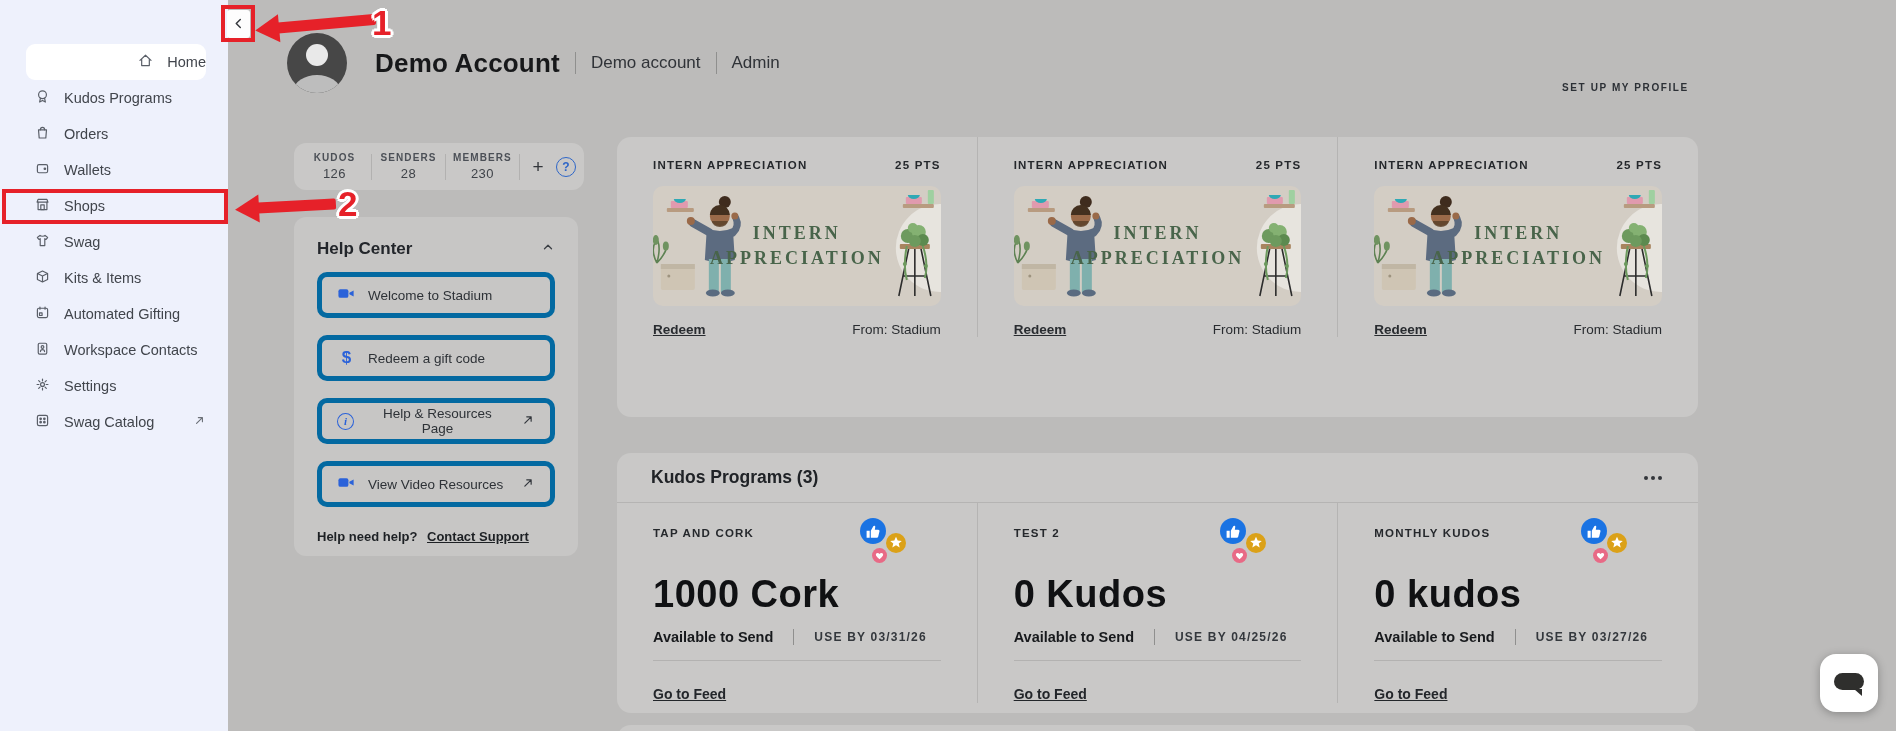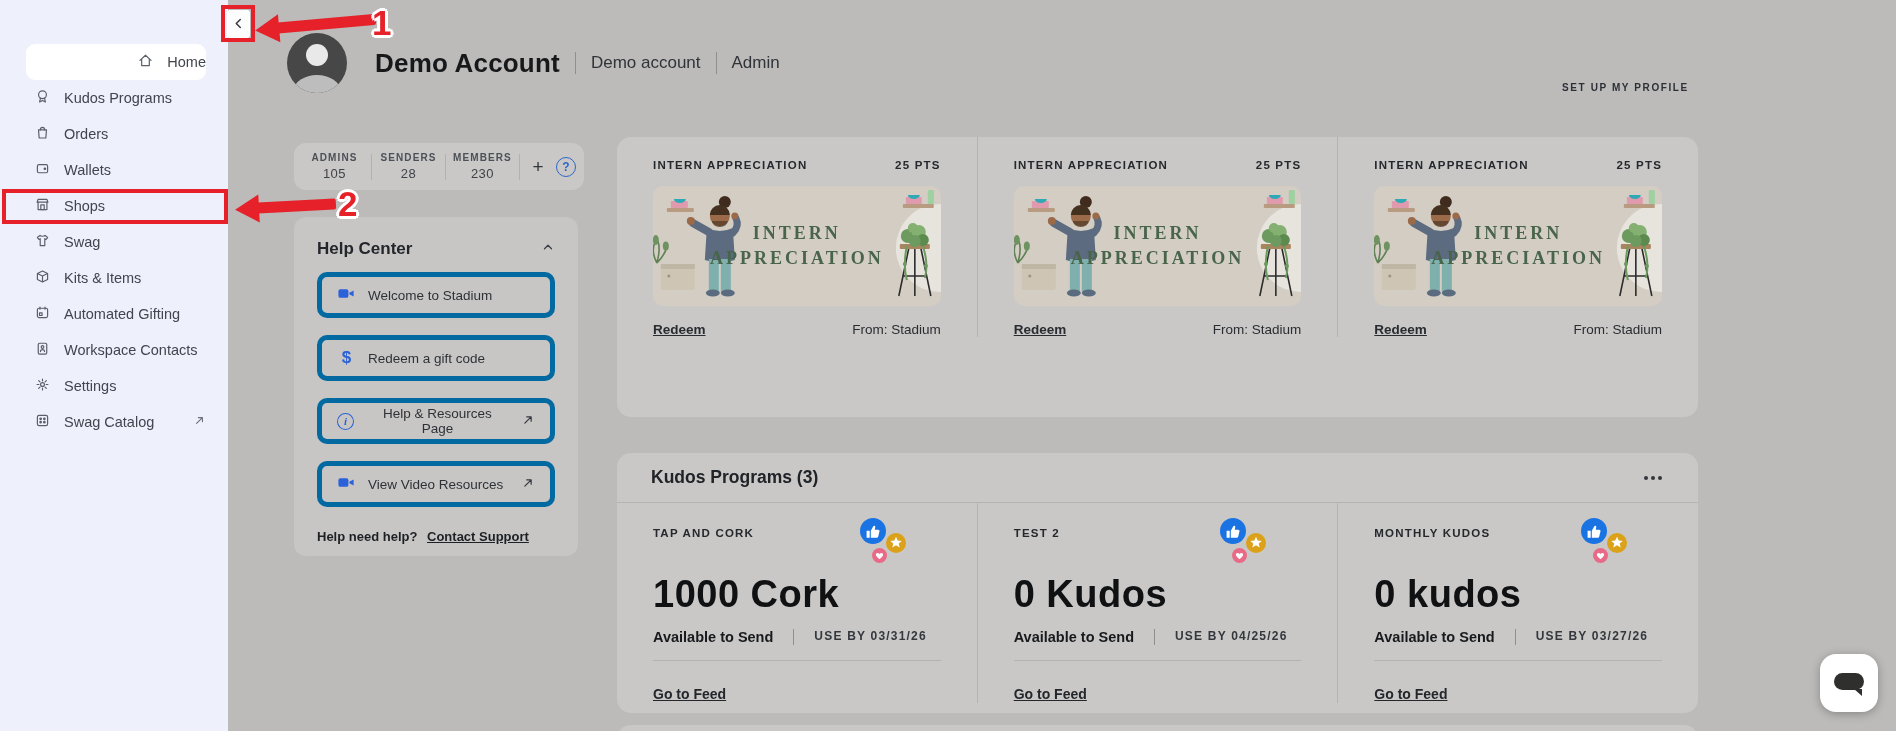--- a/index.html
+++ b/index.html
@@ -103,21 +103,21 @@
   .gift-caption { position:absolute; left:50%; top:50%; transform:translate(-50%,-50%); width:200px;
     text-align:center; font-family:"Liberation Serif", serif; font-size:18px; letter-spacing:3px;
     color:#48644a; font-weight:600; line-height:1.4; }
   .gift-bottom { display:flex; justify-content:space-between; align-items:center; margin-top:16px;
     font-size:13.5px; color:#292c30; }
   .redeem { font-weight:700; text-decoration:underline; cursor:pointer; }
 
   .k-name { font-size:11.5px; font-weight:700; letter-spacing:1.2px; color:#25282c; margin-top:2px; }
   .cluster { position:absolute; top:14px; right:62px; width:62px; height:56px; }
   .k-amount { margin-top:34px; font-size:38px; font-weight:800; color:#101113; letter-spacing:.5px; }
-  .k-meta { display:flex; align-items:flex-start; gap:20px; margin-top:13px; }
+  .k-meta { display:flex; align-items:center; gap:20px; margin-top:13px; }
   .k-meta .avail { font-size:14.5px; font-weight:700; color:#17191c; }
   .k-meta .msep { width:1px; height:16px; background:#8f8f8e; }
   .k-meta .useby { font-size:12px; font-weight:600; letter-spacing:1.2px; color:#34383d; }
   .k-hr { height:1px; background:#b3b2b1; margin-top:15px; }
   .k-link { display:inline-block; margin-top:25px; font-size:14px; font-weight:600;
     text-decoration:underline; color:#23262a; cursor:pointer; }
 
   .bottom-sliver { position:absolute; left:617px; top:725px; width:1081px; height:20px;
     background:#c9c8c7; border-radius:14px 14px 0 0; }
 
@@ -313,22 +313,22 @@
   <span class="page-title">Demo Account</span>
   <span class="vsep"></span>
   <span class="subtle">Demo account</span>
   <span class="vsep"></span>
   <span class="subtle">Admin</span>
 </div>
 <a class="profile-link">SET UP MY PROFILE</a>
 
 <div class="stats-card">
   <div class="stat">
-    <div class="lab">ADMINS</div>
-    <div class="val">105</div>
+    <div class="lab">KUDOS</div>
+    <div class="val">126</div>
   </div>
   <span class="stat-sep"></span>
   <div class="stat">
     <div class="lab">SENDERS</div>
     <div class="val">28</div>
   </div>
   <span class="stat-sep"></span>
   <div class="stat">
     <div class="lab">MEMBERS</div>
     <div class="val">230</div>

